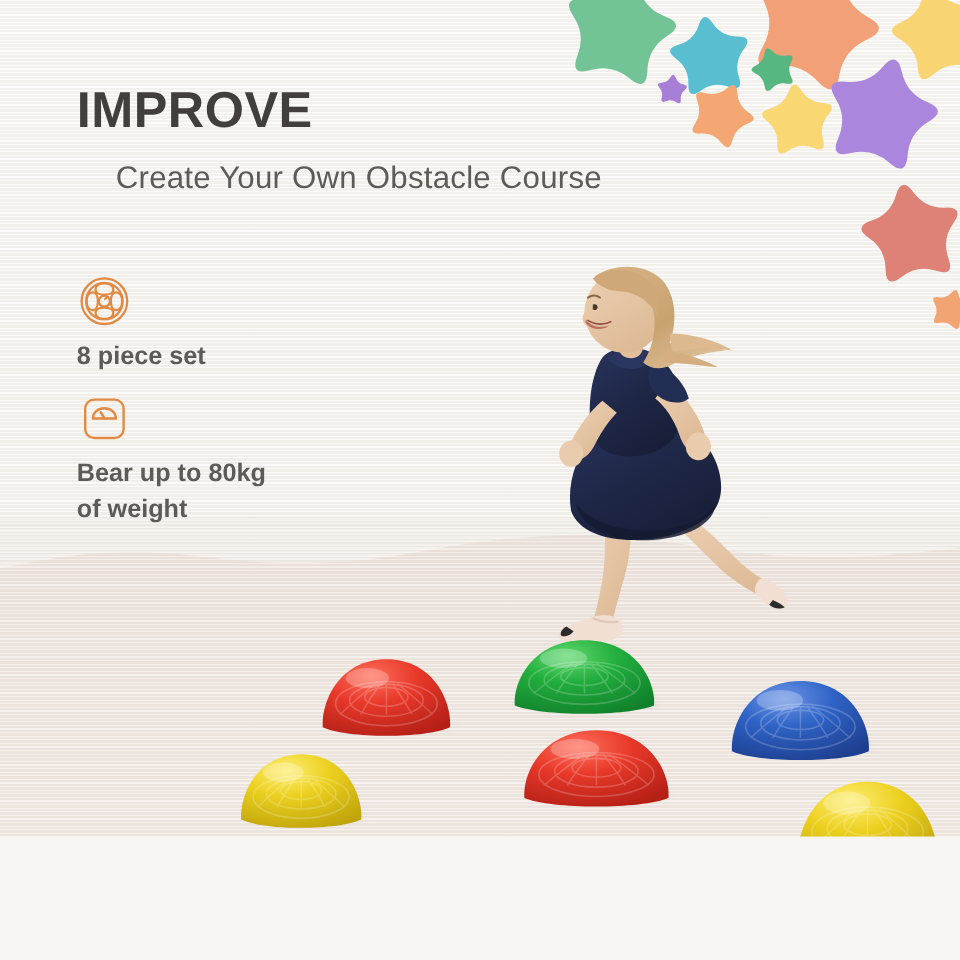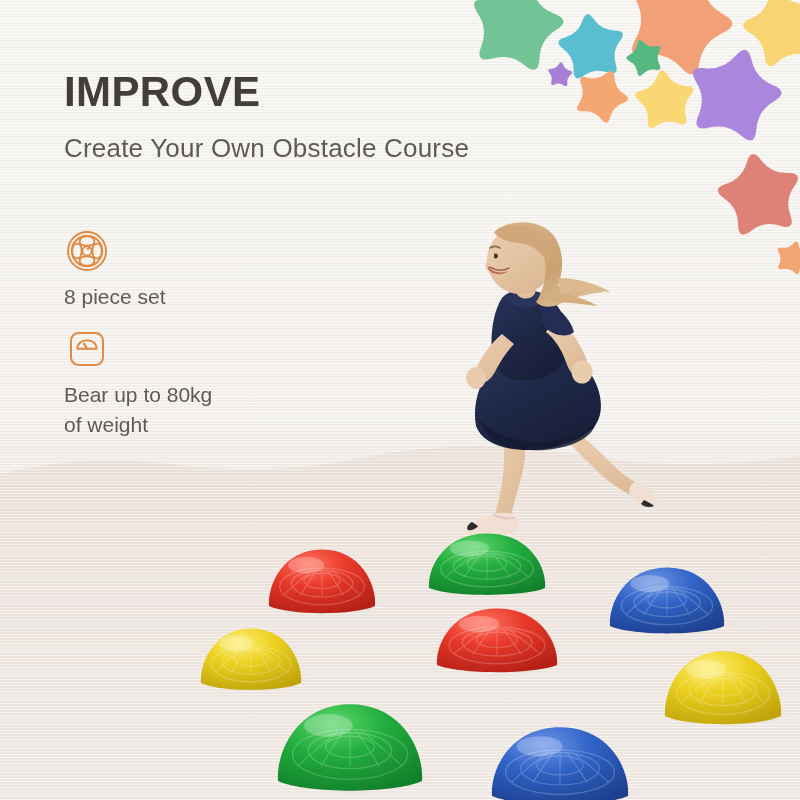--- a/index.html
+++ b/index.html
@@ -9,21 +9,21 @@
     width: 800px;
     height: 800px;
     overflow: hidden;
     background: #f7f5f2;
     font-family: "Liberation Sans", sans-serif;
   }
 
   #banner {
     position: relative;
     width: 800px;
-    height: 800px;
+    height: 697px;
     overflow: hidden;
     background: #f8f6f3;
   }
 
   
   .wall {
     position: absolute;
     left: 0; top: 0;
     width: 800px; height: 520px;
     background:
@@ -80,39 +80,40 @@
     line-height: 1.22;
     letter-spacing: 0.4px;
     color: #413e3b;
   }
   .headline .sub {
     margin-top: 16px;
     font-size: 26px;
     font-weight: 300;
     letter-spacing: 0.2px;
     color: #5d5a57;
+    text-align: center;
   }
 
   
   .features {
     position: absolute;
     left: 64px;
     top: 228px;
     width: 300px;
   }
   .feature { }
   .feature-icon {
     width: 46px; height: 46px;
     display: block;
   }
   .feature-icon svg { display: block; }
   .feature-text {
     margin-top: 8px;
     font-size: 21px;
-    font-weight: 400;
+    font-weight: 700;
     line-height: 1.42;
     color: #5d5a57;
     white-space: pre-line;
   }
 
   .f1 { margin-bottom: 14px; }
   .f2 { margin-bottom: 16px; }
 
   
   .child {

